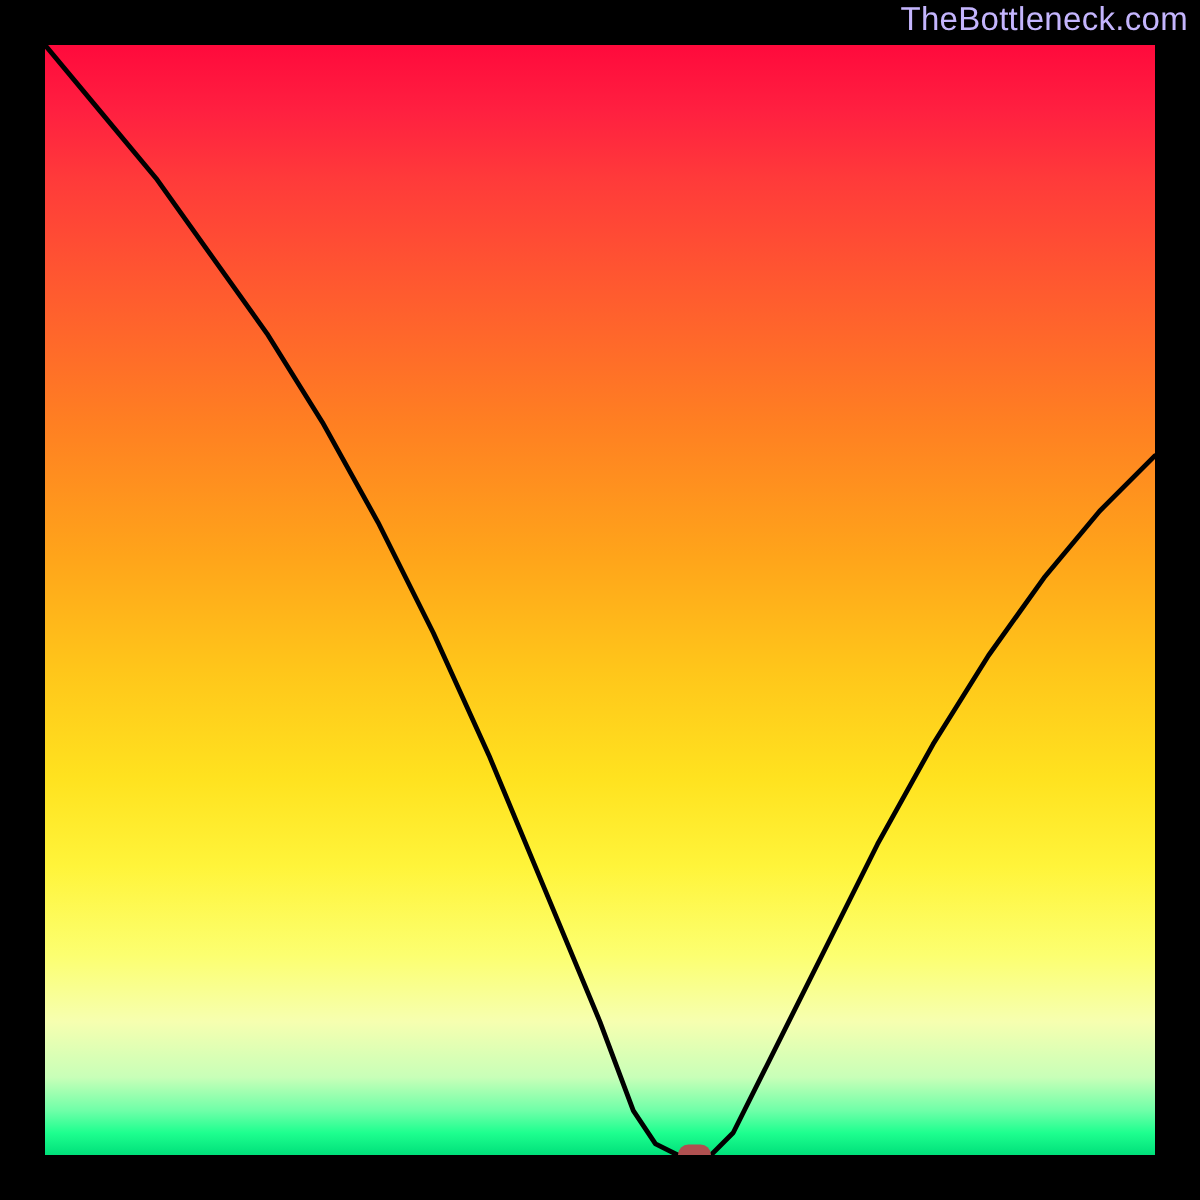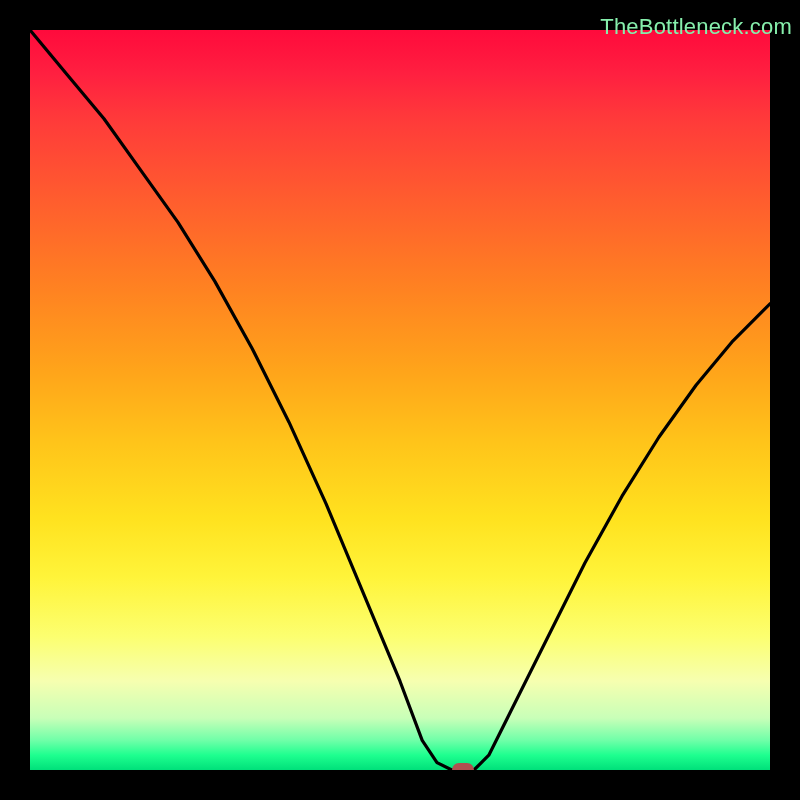--- a/index.html
+++ b/index.html
@@ -5,26 +5,26 @@
   * { margin: 0; padding: 0; box-sizing: border-box; }
   html, body { width: 800px; height: 800px; overflow: hidden; background: #000; }
   .canvas {
     position: relative;
     width: 800px;
     height: 800px;
     background: #000;
   }
   .watermark {
     position: absolute;
-    top: 14px;
+    top: 0;
     right: 8px;
     font-family: Arial, Helvetica, sans-serif;
     font-size: 22px;
     font-weight: 500;
-    color: #86efac;
+    color: #c4b5fd;
     letter-spacing: 0.2px;
     z-index: 5;
   }
   .plot-area {
     position: absolute;
     left: 30px;
     top: 30px;
     width: 740px;
     height: 740px;
     overflow: hidden;

